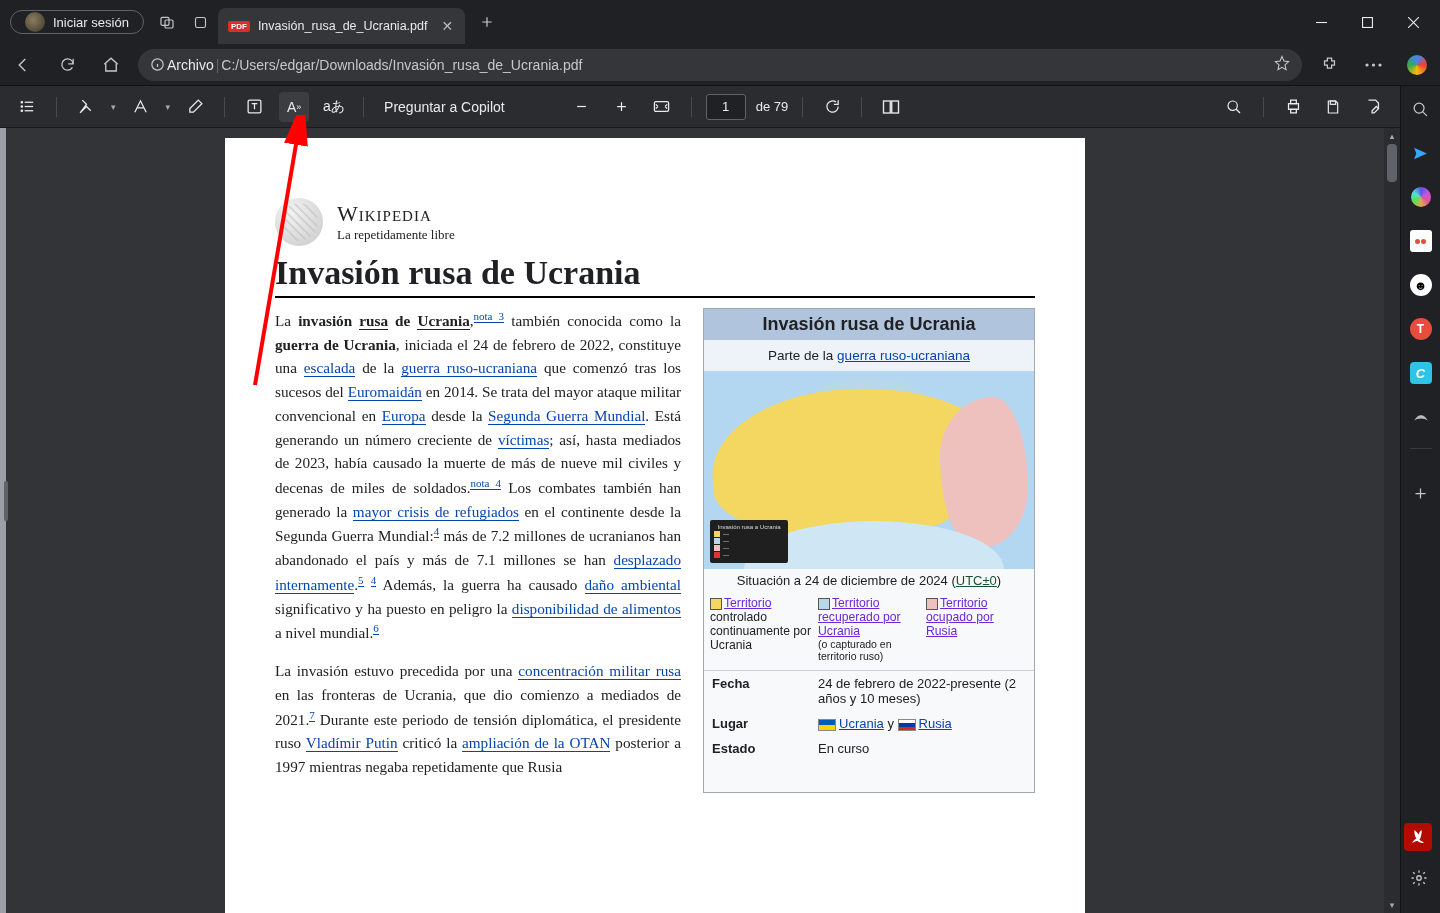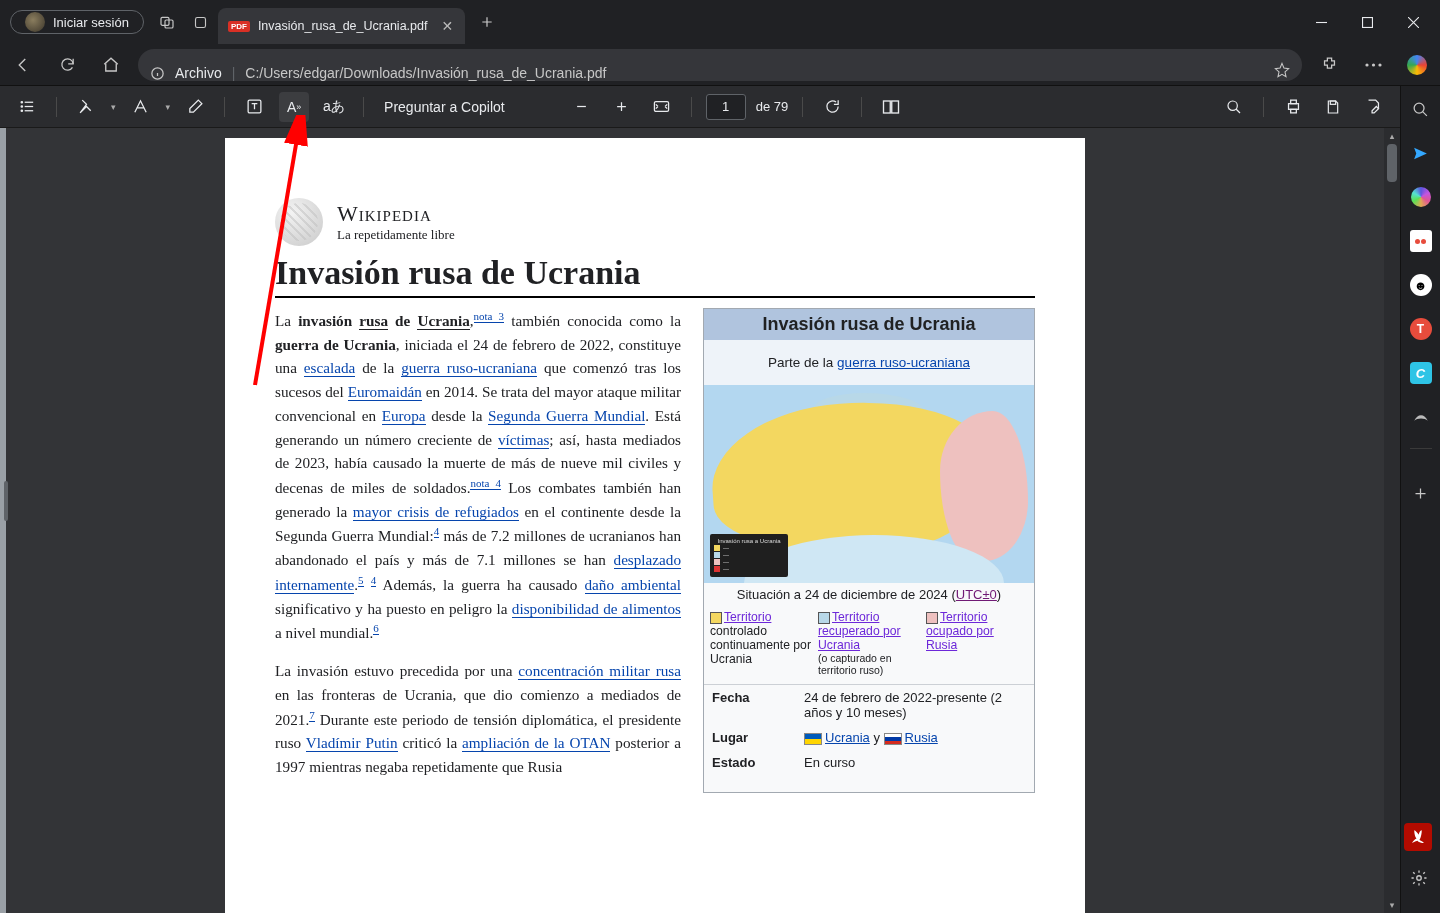--- a/index.html
+++ b/index.html
@@ -13,21 +13,21 @@
   .tab { display: flex; align-items: center; gap: 8px; height: 36px; padding: 0 12px 0 10px; background: #35363a; border-radius: 8px 8px 0 0; font-size: 12.5px; margin-top: 8px; }
   .tab .pdf-badge { background: #d93025; color: #fff; font-size: 8px; font-weight: bold; padding: 1px 3px; border-radius: 2px; }
   .tab .close { color: #bbb; font-size: 14px; margin-left: 6px; }
   .new-tab { width: 32px; height: 32px; display: flex; align-items: center; justify-content: center; color: #ccc; margin-left: 6px; }
   .win-controls { margin-left: auto; display: flex; }
   .win-controls div { width: 46px; height: 44px; display: flex; align-items: center; justify-content: center; color: #e8eaed; }
 
   
   .nav-bar { height: 42px; display: flex; align-items: center; padding: 0 6px; gap: 10px; background: #202124; border-bottom: 1px solid #111; }
   .nav-icon { width: 34px; height: 34px; display: flex; align-items: center; justify-content: center; color: #c7c7c7; border-radius: 4px; }
-  .url-bar { flex: 1; height: 32px; display: flex; align-items: flex-end; background: #35363a; border-radius: 18px; padding: 0 12px; gap: 10px; font-size: 14px; color: #c7c7c7; }
+  .url-bar { flex: 1; height: 32px; display: flex; align-items: center; background: #35363a; border-radius: 18px; padding: 0 12px; gap: 2px; font-size: 14px; color: #c7c7c7; }
   .url-bar .label { color: #e8eaed; }
   .url-bar .star { margin-left: auto; }
   .copilot-icon { width: 20px; height: 20px; border-radius: 50%; background: conic-gradient(#4285f4,#ea4335,#fbbc05,#34a853,#4285f4); }
 
   
   .pdf-toolbar { height: 42px; display: flex; align-items: center; padding: 0 12px; gap: 10px; background: #2b2c2f; border-bottom: 1px solid #1a1a1a; font-size: 14px; color: #e8eaed; }
   .pdf-toolbar .tb-icon { width: 30px; height: 30px; display: flex; align-items: center; justify-content: center; border-radius: 4px; color: #e8eaed; }
   .pdf-toolbar .chev { font-size: 9px; color: #aaa; }
   .pdf-toolbar .sep { width: 1px; height: 20px; background: #4a4a4a; margin: 0 4px; }
   .pdf-toolbar .tb-icon.selected { background: #3c3d40; }
@@ -48,40 +48,40 @@
   .body-row { display: flex; gap: 22px; margin-top: 10px; }
   .prose { flex: 1; font-size: 15.2px; line-height: 1.56; text-align: justify; color: #202124; }
   .prose a { color: #0645ad; text-decoration: none; border-bottom: 1px solid #0645ad; }
   .prose b a { color: inherit; border-bottom-color: #202124; }
   .prose sup { font-size: 11px; }
   .prose sup a { border-bottom: 1px solid #0645ad; }
   .prose p { margin-bottom: 14px; }
 
   .infobox { width: 332px; border: 1px solid #a2a9b1; font-family: Arial, sans-serif; font-size: 13px; background: #f8f9fa; }
   .infobox .ib-title { background: #b0c4de; text-align: center; font-weight: bold; font-size: 18px; color: #202122; padding: 5px 4px; }
-  .infobox .ib-sub { background: #eef3f9; text-align: center; padding: 15px 4px; font-size: 13.5px; }
+  .infobox .ib-sub { background: #eef3f9; text-align: center; padding: 8px 4px; font-size: 13.5px; }
   .infobox .ib-sub a { color: #0645ad; text-decoration: underline; }
   .ib-map { height: 198px; background: linear-gradient(#b3d7f0,#b3d7f0); position: relative; overflow: hidden; }
   .ib-map .land { position:absolute; left:8px; top:18px; width:280px; height:150px; background:#f3d760; border-radius: 50% 55% 40% 60% / 55% 45% 55% 40%; transform: rotate(-4deg); }
   .ib-map .occ { position:absolute; right:6px; top:26px; width:88px; height:150px; background:#eec1bf; border-radius: 60% 40% 50% 40% / 40% 60% 40% 60%; }
   .ib-map .rec { position:absolute; left:110px; top:8px; width:110px; height:34px; background:#b8d8e8; border-radius: 50% 60% 40% 55%; }
   .ib-map .sea { position:absolute; bottom:0; left:40px; right:30px; height:48px; background:#cfe7f4; border-radius:50% 50% 0 0 / 100% 100% 0 0; }
   .ib-map .legend { position:absolute; left:6px; bottom:6px; width:78px; background:#1f1f1f; color:#ddd; font-size:6px; padding:4px; border-radius:2px; }
   .ib-map .legend .lr { display:flex; gap:3px; align-items:center; margin:1px 0; }
   .ib-map .legend .sw { width:6px;height:6px; }
   .ib-caption { text-align: center; padding: 4px 6px; font-size: 13px; }
-  .ib-caption a { color:#701a75; text-decoration: underline; }
+  .ib-caption a { color:#14532d; text-decoration: underline; }
   .ib-legend3 { display: flex; gap: 6px; padding: 4px 6px 8px 6px; font-size: 12.2px; border-bottom: 1px solid #ccd0d5; }
   .ib-legend3 > div { flex: 1; }
   .ib-legend3 .swatch { display:inline-block; width:12px; height:12px; border:1px solid #555; vertical-align:middle; margin-right:2px; }
   .ib-legend3 a { color:#6d28d9; text-decoration: underline; }
   .ib-legend3 .small { font-size: 10.5px; display:block; }
   .ib-row { display: flex; padding: 5px 8px; font-size: 13px; }
   .ib-row .k { width: 92px; font-weight: bold; }
-  .ib-row .v { flex: 1; }
+  .ib-row .v { flex: 1; margin-left: 14px; }
   .ib-row .v a { color:#0645ad; text-decoration: underline; }
   .flag { display:inline-block; width:18px; height:12px; vertical-align:middle; margin-right:3px; border:1px solid #888; }
   .flag.ua { background: linear-gradient(#005bbb 50%, #ffd500 50%); }
   .flag.ru { background: linear-gradient(#fff 33%, #0039a6 33% 66%, #d52b1e 66%); }
 
   
   .arrow { position: absolute; left: 245px; top: 115px; width: 80px; height: 280px; pointer-events: none; z-index: 50; }
 
   
   .vscroll { position: absolute; right: 40px; top: 128px; bottom: 0; width: 16px; background: #2b2c2f; }

